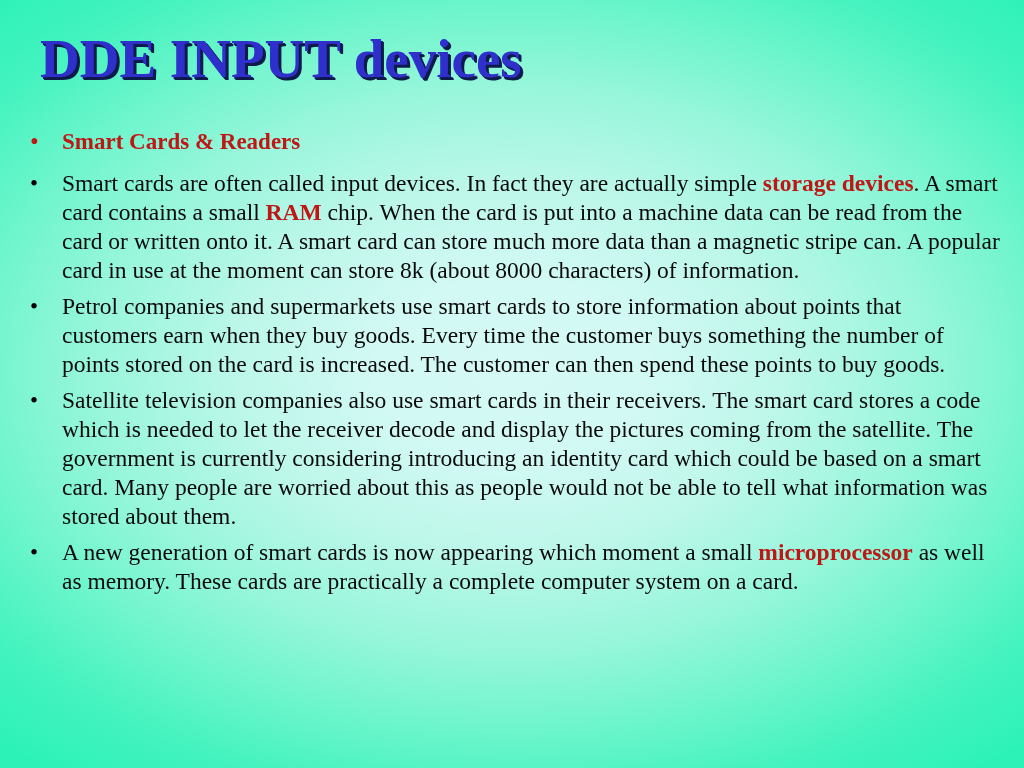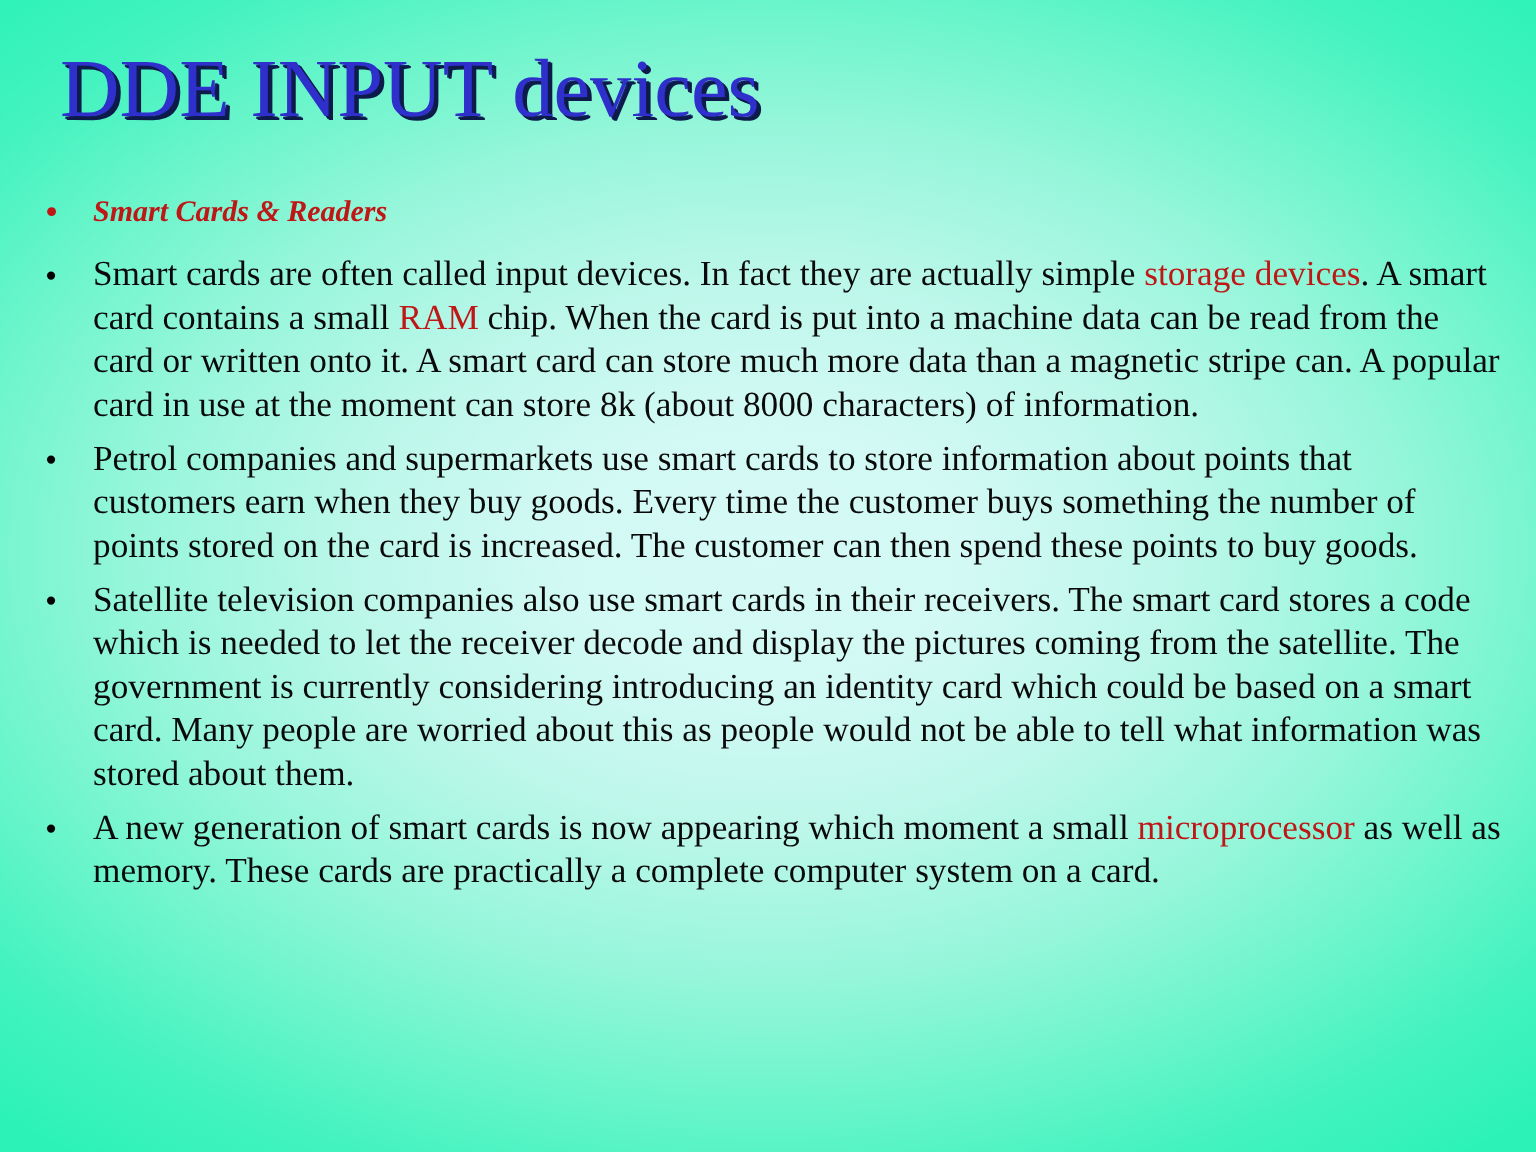--- a/index.html
+++ b/index.html
@@ -36,21 +36,21 @@
   #title-block {
     position: absolute;
     left: 40px;
     top: 28px;
     width: 944px;
   }
   #slide-title {
     margin: 0;
     font-family: "Liberation Serif", "DejaVu Serif", serif;
     font-size: 55px;
-    font-weight: normal;
+    font-weight: bold;
     line-height: 62px;
     letter-spacing: 0px;
     color: #2f2fcc;
     text-shadow:
        3px 3px 0 #0d1b4a,
        2px 2px 0 #16236b;
     white-space: nowrap;
   }
 
   
@@ -84,32 +84,31 @@
     font-size: 23.5px;
     line-height: 29px;
     color: #0a0a0a;
     text-align: left;
     word-spacing: 0px;
   }
 
   
   .bullet-row.heading .bullet-mark { font-size: 25px; line-height: 31px; }
   .bullet-row.heading .bullet-text {
-    font-size: 20px;
+    font-size: 23px;
     line-height: 31px;
     font-weight: bold;
     color: #bf1616;
-    font-style: italic;
   }
   .bullet-row.heading { margin-bottom: 12px; }
 
   
   .hl {
     color: #bf1616;
-    font-weight: normal;
+    font-weight: bold;
   }
 </style>
 </head>
 <body>
 
 <div id="slide">
 
   <div id="title-block">
     <h1 id="slide-title">DDE INPUT devices</h1>
   </div>

